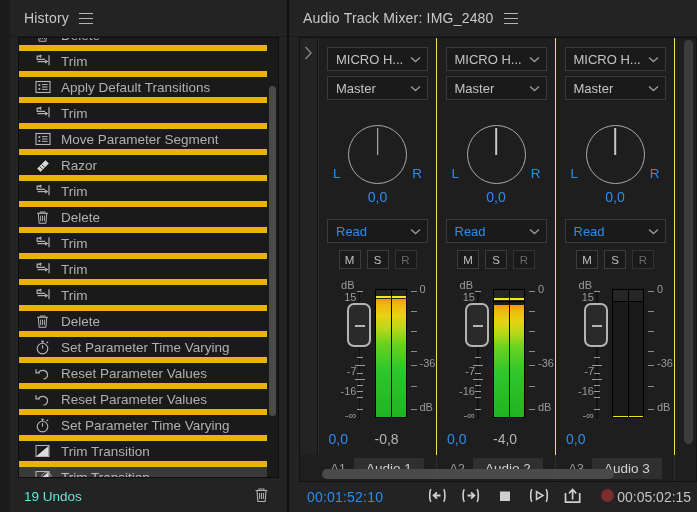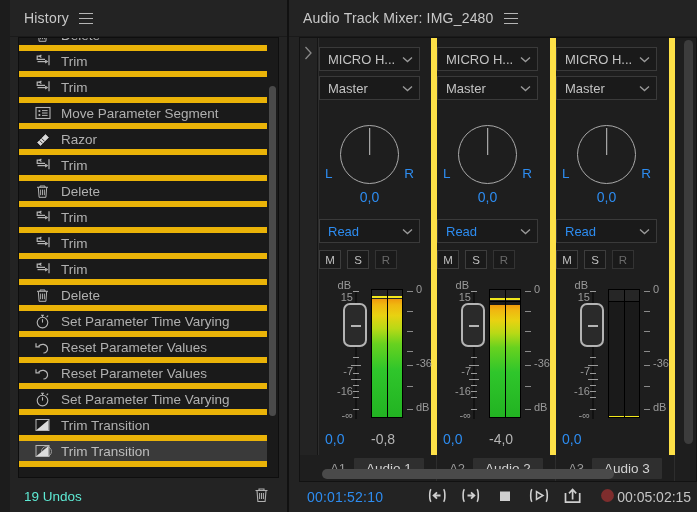--- a/index.html
+++ b/index.html
@@ -101,23 +101,23 @@
     width:18px; flex:0 0 18px;
     background:#232323;
     border-right:1px solid #151515;
     display:flex; align-items:flex-start; justify-content:center;
     padding-top:8px;
     color:#8a8a8a;
   }
   .channels-wrap { flex:1; display:flex; position:relative; overflow:hidden; }
   .channel {
     width:119px; flex:0 0 119px;
-    border-right:6px solid #fde047;
+    border-right:1px solid #fde047;
     display:flex; flex-direction:column;
-    align-items:flex-start;
+    align-items:center;
     padding-top:9px;
     position:relative;
   }
   .channel:first-child { border-left:1px solid #2d2d2d; }
 
   .combo {
     width:101px; height:24px;
     background:#1a1a1a;
     border:1px solid #3a3a3a;
     display:flex; align-items:center;
@@ -325,20 +325,33 @@
               <span class="hicon">
                 <svg width="17" height="13" viewBox="0 0 17 13">
                   <path d="M6 2.2H2.2v3.2H10" fill="none" stroke="#b5b5b5" stroke-width="1.2"></path>
                   <path d="M6.4 1 4.6 2.2l1.8 1.3" fill="none" stroke="#b5b5b5" stroke-width="1.2"></path>
                   <path d="M11 7.6H2.5" fill="none" stroke="#b5b5b5" stroke-width="1.2"></path>
                   <path d="M10.2 6.3 12.2 7.6l-2 1.3" fill="none" stroke="#b5b5b5" stroke-width="1.2"></path>
                   <path d="M14 1.2v10" stroke="#b5b5b5" stroke-width="1.2"></path>
                 </svg>
               </span>
               <span>Trim</span>
+            </div>
+          </div>
+          <div class="hrow">
+            <div class="hrow-inner">
+              <span class="hicon">
+                <svg width="16" height="14" viewBox="0 0 16 14">
+                  <rect x="1" y="1.5" width="14" height="11" fill="none" stroke="#b5b5b5" stroke-width="1.1"></rect>
+                  <circle cx="4.4" cy="5" r="1.1" fill="#b5b5b5"></circle>
+                  <circle cx="4.4" cy="9" r="1.1" fill="#b5b5b5"></circle>
+                  <path d="M7 4.6h5.6M7 7h5.6M7 9.4h5.6" stroke="#b5b5b5" stroke-width="1"></path>
+                </svg>
+              </span>
+              <span>Apply Default Transitions</span>
             </div>
           </div>
           <div class="hrow">
             <div class="hrow-inner">
               <span class="hicon">
                 <svg width="17" height="13" viewBox="0 0 17 13">
                   <path d="M6 2.2H2.2v3.2H10" fill="none" stroke="#b5b5b5" stroke-width="1.2"></path>
                   <path d="M6.4 1 4.6 2.2l1.8 1.3" fill="none" stroke="#b5b5b5" stroke-width="1.2"></path>
                   <path d="M11 7.6H2.5" fill="none" stroke="#b5b5b5" stroke-width="1.2"></path>
                   <path d="M10.2 6.3 12.2 7.6l-2 1.3" fill="none" stroke="#b5b5b5" stroke-width="1.2"></path>

